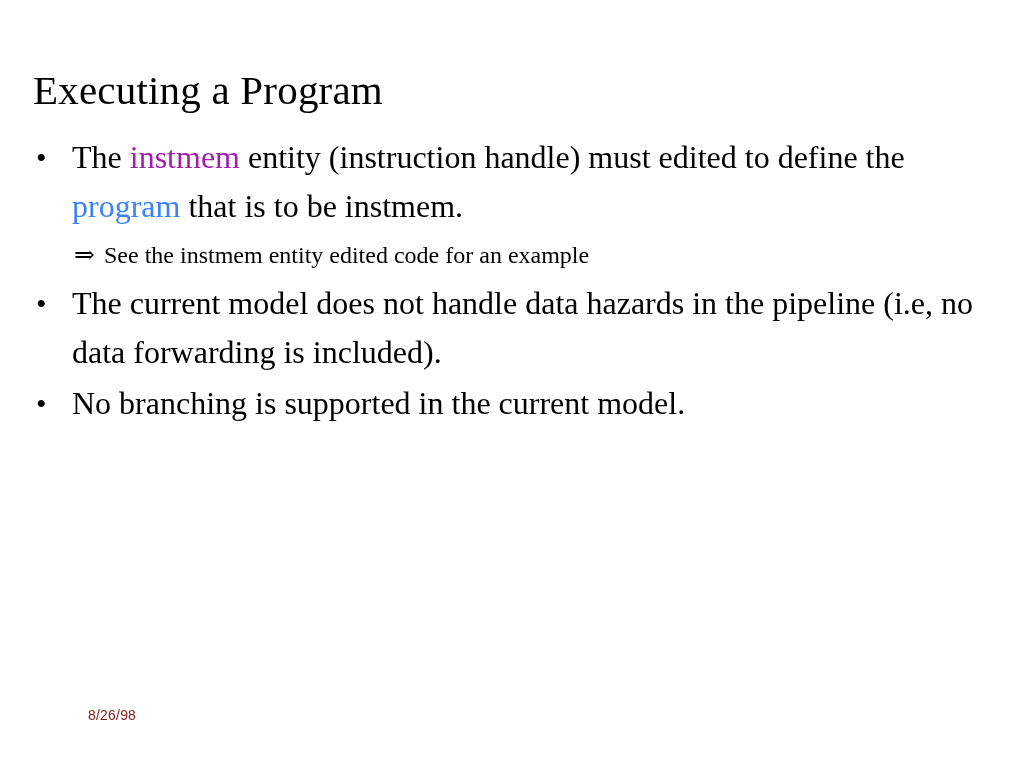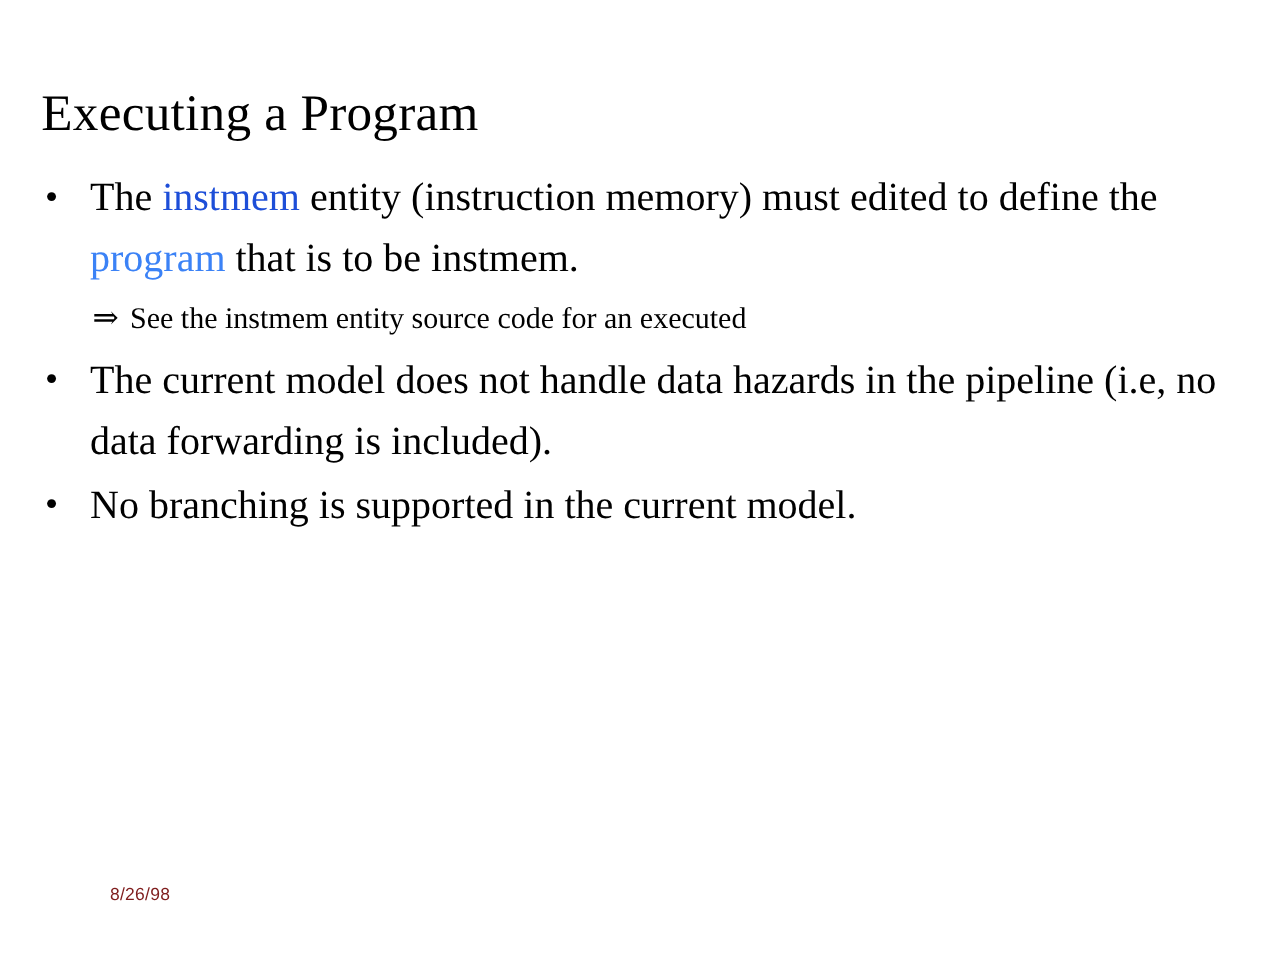--- a/index.html
+++ b/index.html
@@ -90,21 +90,21 @@
     line-height: 40px;
   }
 
   .subbullet-text {
     flex: 1 1 auto;
     font-size: 24px;
     line-height: 40px;
   }
 
   
-  .kw-red { color: #1d4ed8; }
+  .kw-red { color: #a21caf; }
   .kw-teal { color: #3b82f6; }
 
   
   .footer-date {
     position: absolute;
     left: 88px;
     top: 706px;
     font-family: "Liberation Sans", "DejaVu Sans", sans-serif;
     font-size: 14px;
     line-height: 18px;
@@ -116,26 +116,26 @@
 <body>
 
 <div class="slide">
 
   <h1 class="slide-title">Executing a Program</h1>
 
   <div class="body-block">
 
     <div class="bullet-row">
       <span class="bullet-marker">•</span>
-      <span class="bullet-text"><span>The </span><span class="kw-red">instmem</span><span> entity (instruction memory) must edited to define the </span><span class="kw-teal">program</span><span> that is to be instmem.</span></span>
+      <span class="bullet-text"><span>The </span><span class="kw-red">instmem</span><span> entity (instruction handle) must edited to define the </span><span class="kw-teal">program</span><span> that is to be instmem.</span></span>
     </div>
 
     <div class="subbullet-row">
       <span class="subbullet-marker">⇒</span>
-      <span class="subbullet-text">See the instmem entity source code for an executed</span>
+      <span class="subbullet-text">See the instmem entity edited code for an example</span>
     </div>
 
     <div class="bullet-row">
       <span class="bullet-marker">•</span>
       <span class="bullet-text">The current model does not handle data hazards in the pipeline (i.e, no data forwarding is included).</span>
     </div>
 
     <div class="bullet-row">
       <span class="bullet-marker">•</span>
       <span class="bullet-text">No branching is supported in the current model.</span>

